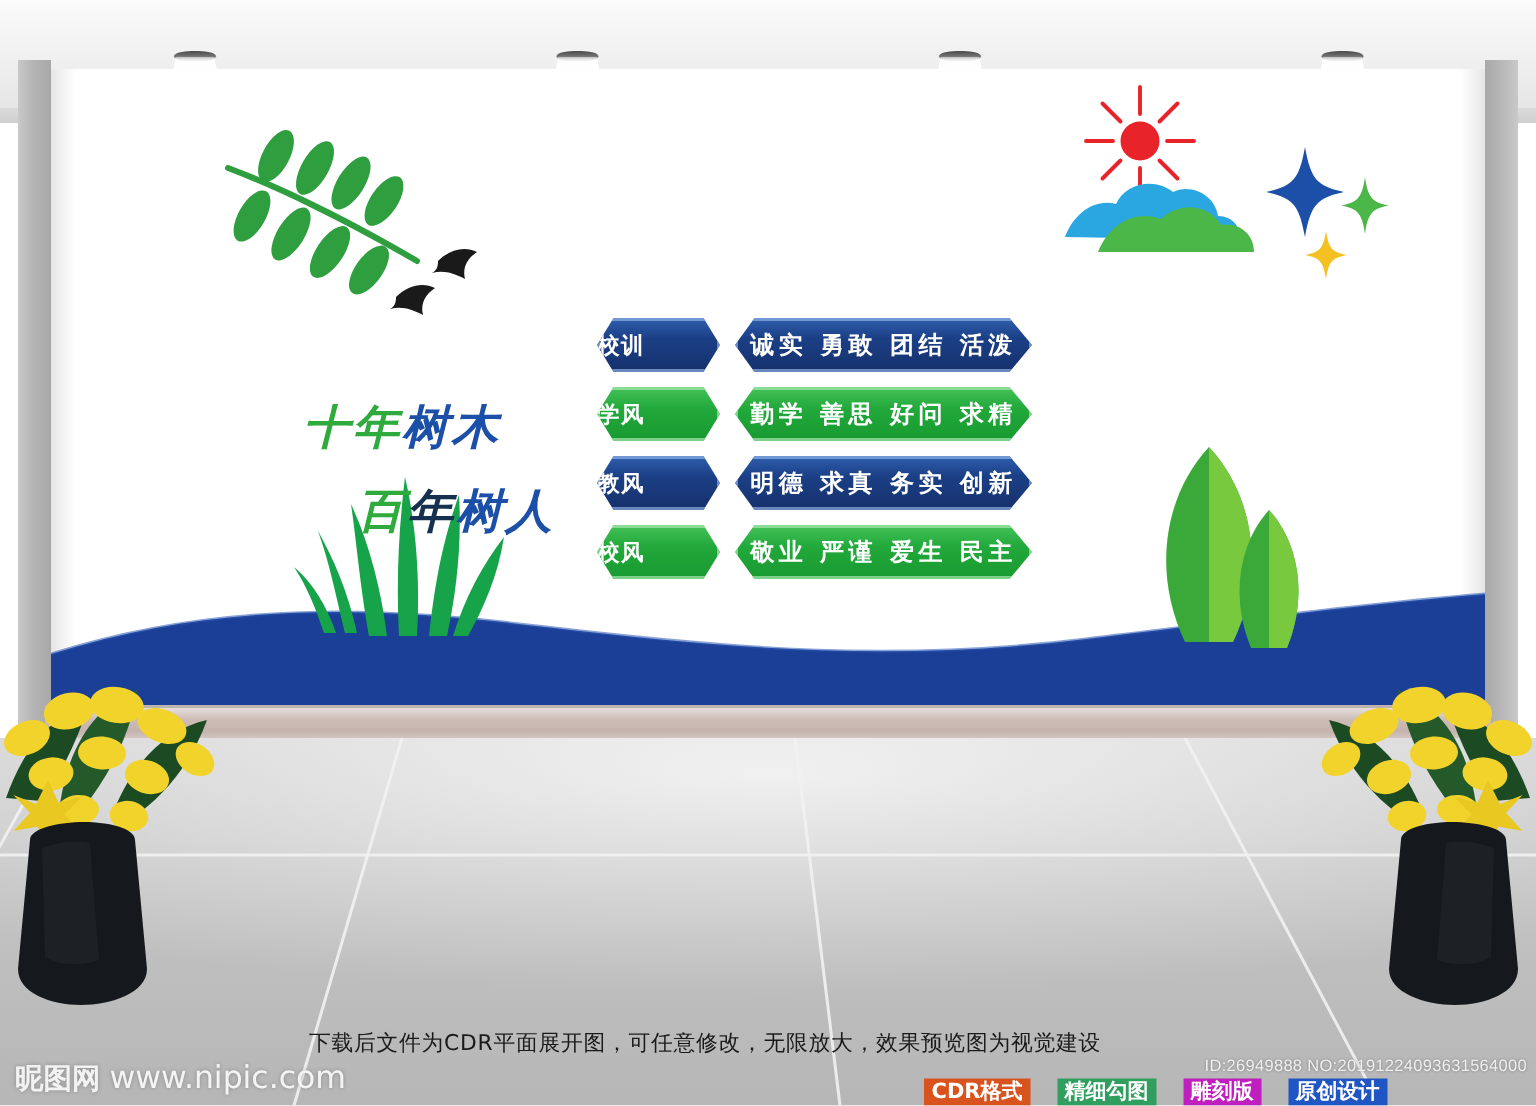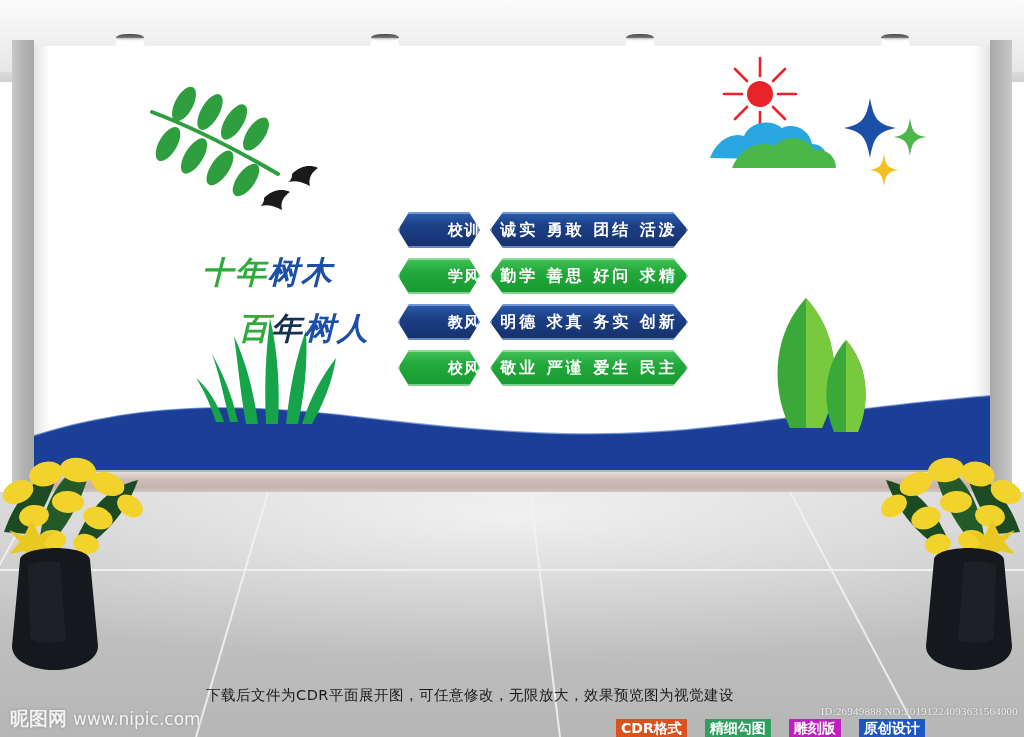--- a/index.html
+++ b/index.html
@@ -70,34 +70,34 @@
     background:radial-gradient(ellipse 70% 60% at 50% 10%, rgba(255,255,255,.45), rgba(140,140,140,.25) 100%);
   }
 
   
   .art { position:absolute; }
 
   .slogan { position:absolute; left:196px; top:252px; width:220px; }
   .slogan .line {
     font-family:"DejaVu Sans","Liberation Sans",sans-serif;
     font-weight:bold; font-size:31px; letter-spacing:2px;
-    white-space:nowrap; font-style:italic;
+    white-space:nowrap; font-style:italic;margin-top:12px;
   }
   .slogan .l1 { padding-left:6px; }
   .slogan .l2 { padding-left:42px; margin-top:14px;font-style:italic; }
   .slogan .g { color:#2faa3d; }
   .slogan .b { color:#1b4fa8; }
   .slogan .d { color:#16314f; }
 
   
   .banners { position:absolute; left:398px; top:212px; width:290px; }
   .brow { position:relative; height:36px; margin-bottom:10px; display:flex; }
   .btag {
     position:relative; width:82px; height:36px;
-    display:flex; align-items:center; justify-content:flex-end;
+    display:flex; align-items:center; justify-content:flex-start;
     clip-path:polygon(0% 50%, 11px 0%, calc(100% - 11px) 0%, 100% 50%, calc(100% - 11px) 100%, 11px 100%);
   }
   .bbar {
     position:relative; margin-left:10px; width:198px; height:36px;
     display:flex; align-items:center; justify-content:center;
     clip-path:polygon(0% 50%, 13px 0%, calc(100% - 15px) 0%, 100% 50%, calc(100% - 15px) 100%, 13px 100%);
     text-align:center;
   }
   .bl {
     background:linear-gradient(180deg,#2f5fae 0%,#1b3f86 38%,#16316b 100%);
@@ -115,38 +115,38 @@
 
   
   .wm-note {
     position:absolute; left:0; top:686px; width:940px; text-align:center;
     font-size:14.5px; color:#1a1a1a; letter-spacing:.5px;
     font-family:"DejaVu Sans","Liberation Sans",sans-serif;
   }
   .wm-id {
     position:absolute; right:6px; top:705px;
     font-size:11px; color:#efefef; letter-spacing:.2px;
-    font-family:Liberation Serif, serif;
+    font-family:Liberation Sans, sans-serif;
     text-shadow:0 0 2px rgba(0,0,0,.35);
   }
   .tags { position:absolute; left:616px; top:719px; display:flex; gap:18px; }
   .tag {
     padding:1px 5px; font-size:14px; font-weight:bold; color:#ffffff;
     font-family:"DejaVu Sans","Liberation Sans",sans-serif; line-height:16px;
   }
   .nipic {
     position:absolute; left:10px; top:706px; display:flex; align-items:baseline; gap:6px;
   }
   .nipic .cn {
     font-size:19px; font-weight:bold; color:#f2f2f2;
     font-family:"DejaVu Sans","Liberation Sans",sans-serif;
     text-shadow:0 0 3px rgba(0,0,0,.25);
   }
   .nipic .url {
-    font-size:17px; color:#f4f4f4;
+    font-size:21px; color:#f4f4f4;
     font-family:"DejaVu Sans","Liberation Sans",sans-serif;
     text-shadow:0 0 3px rgba(0,0,0,.25);
   }
 </style>
 </head>
 <body>
 
 <div id="stage">
 
   <div class="ceiling"></div>

